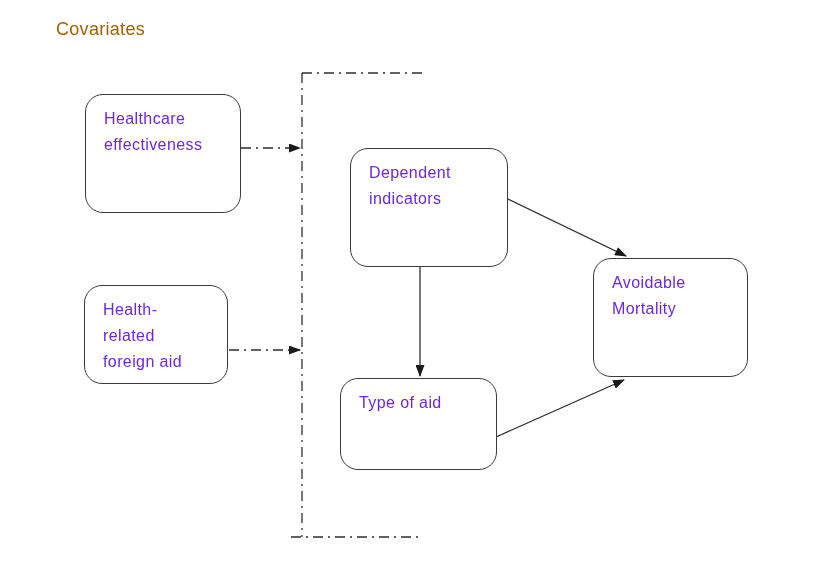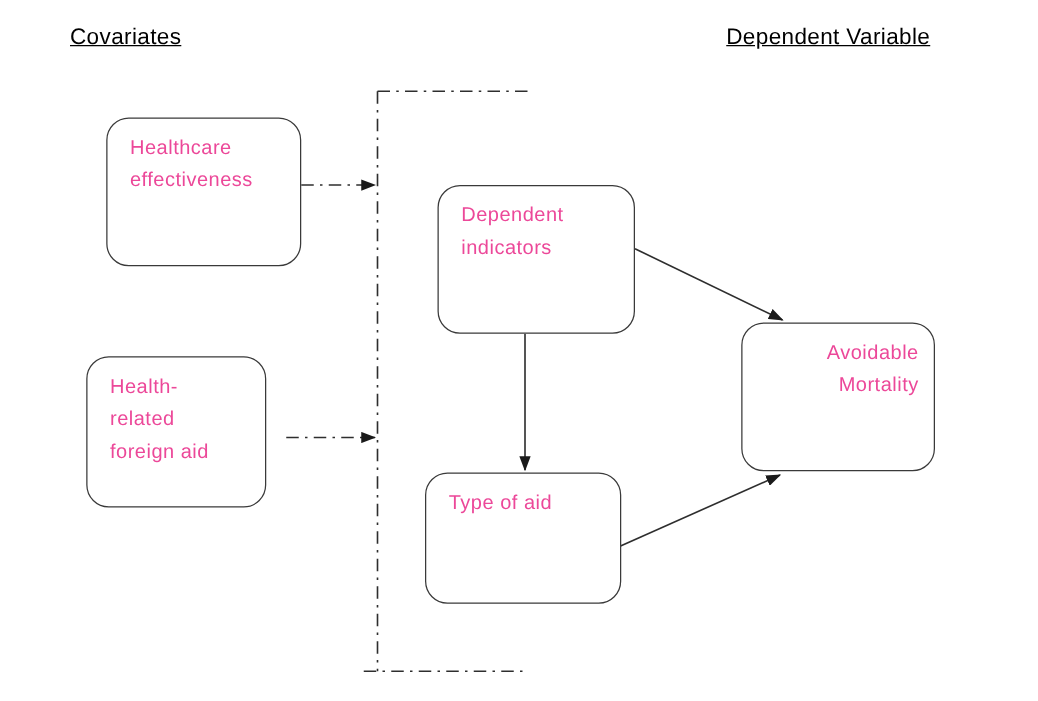--- a/index.html
+++ b/index.html
@@ -15,38 +15,37 @@
     font-family: "Liberation Sans", "DejaVu Sans", sans-serif;
     color: #1a1a1a;
     overflow: hidden;
   }
   .col-header {
     position: absolute;
     top: 19px;
     font-size: 18px;
     letter-spacing: 0.3px;
     white-space: nowrap;
-    color: #000000;
-    text-decoration: underline;
+    color: #a16207;
   }
   .node {
     position: absolute;
     box-sizing: border-box;
     border: 1px solid #3a3a3a;
     border-radius: 18px;
     background: #ffffff;
     padding: 11px 12px 0 18px;
   }
   .node-label {
     display: block;
     font-size: 16px;
     line-height: 26px;
     letter-spacing: 0.4px;
     white-space: pre-line;
-    color: #ec4899;
+    color: #6d28d9;
   }
   svg.links {
     position: absolute;
     left: 0;
     top: 0;
     width: 830px;
     height: 561px;
     pointer-events: none;
   }
   svg .stroke {
@@ -57,21 +56,20 @@
   svg .dashdot {
     stroke-dasharray: 10 5 2 5;
   }
 </style>
 </head>
 <body>
 
 <div class="stage">
 
   <div class="col-header" style="left:56px">Covariates</div>
-  <div class="col-header" style="left:581px">Dependent Variable</div>
 
   <svg class="links" viewBox="0 0 830 561">
     <defs>
       <marker id="ah" viewBox="0 0 12 9" markerWidth="12" markerHeight="9" refX="11" refY="4.5" orient="auto" markerUnits="userSpaceOnUse">
         <path d="M0,0 L12,4.5 L0,9 Z" fill="#1a1a1a"></path>
       </marker>
     </defs>
 
     <path class="stroke dashdot" d="M302,73 H426"></path>
     <path class="stroke dashdot" d="M302,73 V537"></path>
@@ -83,33 +81,33 @@
     <path class="stroke" d="M508,199 L626,256" marker-end="url(#ah)"></path>
     <path class="stroke" d="M420,267 V376" marker-end="url(#ah)"></path>
     <path class="stroke" d="M496,437 L624,380" marker-end="url(#ah)"></path>
   </svg>
 
   <div class="node" style="left:85px; top:94px; width:156px; height:119px;">
     <span class="node-label">Healthcare
 effectiveness</span>
   </div>
 
-  <div class="node" style="left:69px; top:285px; width:144px; height:121px;">
+  <div class="node" style="left:84px; top:285px; width:144px; height:99px;">
     <span class="node-label">Health-
 related
 foreign aid</span>
   </div>
 
   <div class="node" style="left:350px; top:148px; width:158px; height:119px;">
     <span class="node-label">Dependent
 indicators</span>
   </div>
 
-  <div class="node" style="left:340px; top:378px; width:157px; height:105px;">
+  <div class="node" style="left:340px; top:378px; width:157px; height:92px;">
     <span class="node-label">Type of aid</span>
   </div>
 
-  <div class="node" style="left:593px; top:258px; width:155px; height:119px;text-align:right;">
+  <div class="node" style="left:593px; top:258px; width:155px; height:119px;">
     <span class="node-label">Avoidable
 Mortality</span>
   </div>
 
 </div>
 
 </body></html>

